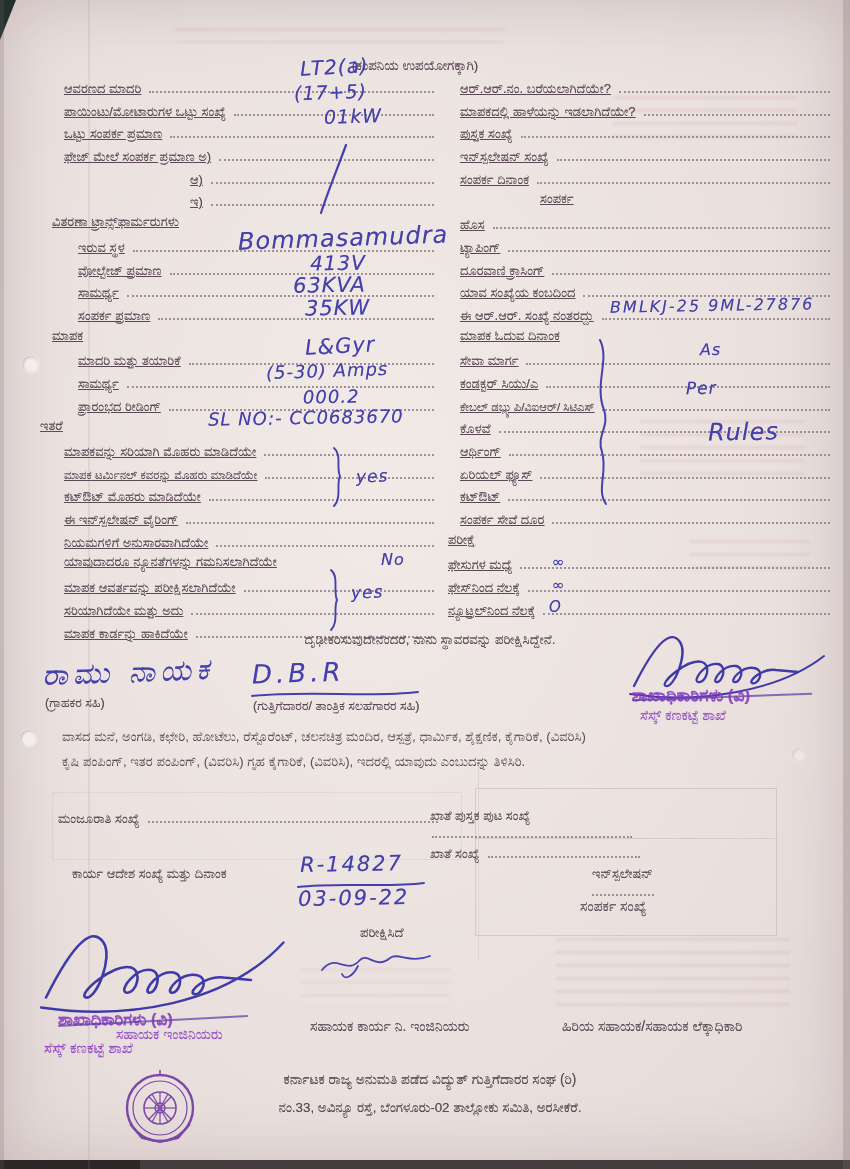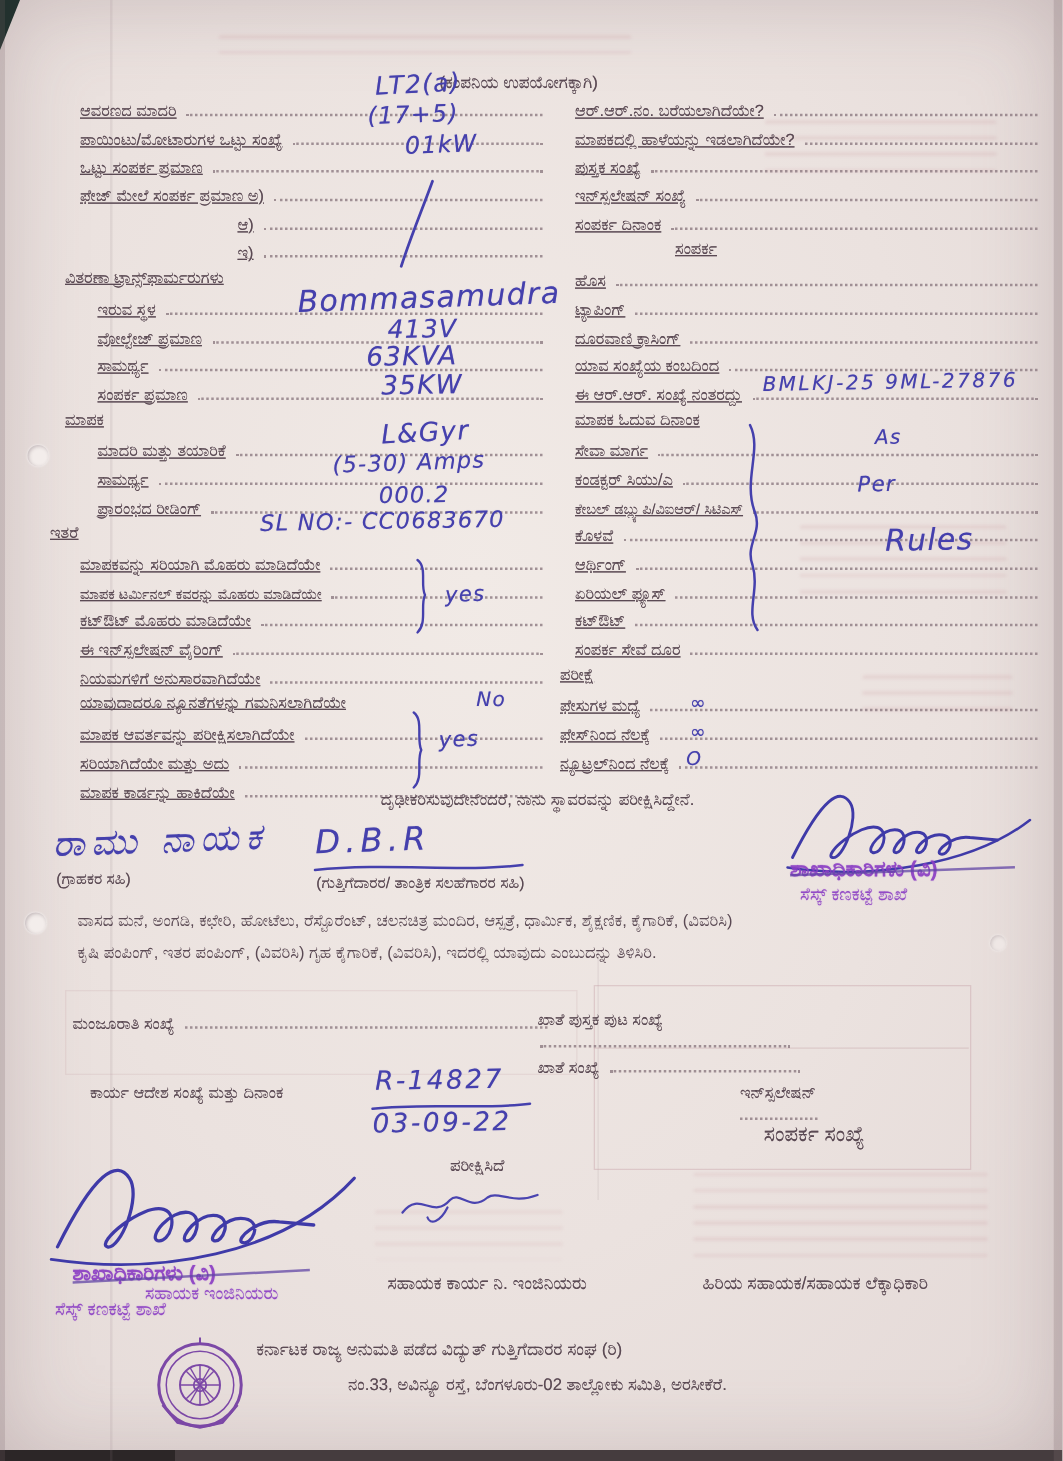--- a/index.html
+++ b/index.html
@@ -349,21 +349,21 @@
 
   <div class="abs print" style="left:72px;top:866px;font-size:13px;">ಕಾರ್ಯ ಆದೇಶ ಸಂಖ್ಯೆ ಮತ್ತು ದಿನಾಂಕ</div>
   <div class="hw rot-1" style="left:300px;top:852px;font-size:21px;letter-spacing:2px;">R-14827</div>
   <svg class="mark" style="left:296px;top:880px;" width="130" height="10" viewBox="0 0 130 10">
     <path d="M2,7 C45,2 90,8 128,3" stroke="#4540ad" stroke-width="2" fill="none" stroke-linecap="round"></path>
   </svg>
   <div class="hw rot-1" style="left:298px;top:886px;font-size:21px;letter-spacing:2px;">03-09-22</div>
 
   <div class="abs print" style="left:592px;top:866px;font-size:13px;">ಇನ್‌ಸ್ಪಲೇಷನ್</div>
   <div class="abs" style="left:592px;top:884px;width:62px;border-bottom:2px dotted #8d7b82;height:10px;opacity:.8;"></div>
-  <div class="abs print" style="left:611px;top:898px;font-size:17px;">ಸಂಪರ್ಕ ಸಂಖ್ಯೆ</div>
+  <div class="abs print" style="left:580px;top:898px;font-size:14px;">ಸಂಪರ್ಕ ಸಂಖ್ಯೆ</div>
 
   <div class="abs print" style="left:360px;top:925px;font-size:13.2px;">ಪರೀಕ್ಷಿಸಿದೆ</div>
 
   <svg class="mark" style="left:36px;top:925px;" width="255" height="100" viewBox="0 0 200 80">
     <path d="M6,58 C30,10 44,2 52,14 C60,26 46,60 38,58 C30,56 60,30 74,34 C84,37 78,56 70,54 C64,52 78,34 90,36 C100,38 94,56 88,54 C84,52 96,36 108,38 C118,40 112,56 106,54 C102,52 114,38 126,40 C138,42 130,58 124,55 C120,53 134,40 148,42 L170,44" stroke="#3f3aa8" stroke-width="2.1" fill="none" stroke-linecap="round"></path>
     <path d="M2,66 C70,76 150,64 196,14" stroke="#3f3aa8" stroke-width="1.9" fill="none" stroke-linecap="round"></path>
   </svg>
   <div class="stamp" style="left:58px;top:1010px;font-size:16.5px;">ಶಾಖಾಧಿಕಾರಿಗಳು (ವಿ)</div>
   <div class="strike" style="left:58px;top:1020px;width:190px;transform:rotate(-3deg);"></div>
   <div class="stamp thin" style="left:70px;top:1026px;font-size:14px;margin-left:46px;">ಸಹಾಯಕ ಇಂಜಿನಿಯರು</div>
@@ -386,16 +386,16 @@
       <line x1="42" y1="24" x2="42" y2="56"></line>
         <line x1="26" y1="40" x2="58" y2="40"></line>
       <line x1="31" y1="29" x2="53" y2="51"></line>
         <line x1="53" y1="29" x2="31" y2="51"></line>
       <line x1="34" y1="26" x2="50" y2="54"></line>
         <line x1="50" y1="26" x2="34" y2="54"></line>
     </g>
     <path d="M12,56 L24,70 L42,74 L60,70 L72,56" fill="none" stroke="#6a2f9e" stroke-width="2"></path>
     <line x1="42" y1="2" x2="42" y2="7" stroke="#6a2f9e" stroke-width="1.6"></line>
   </svg>
-  <div class="abs print" style="left:205px;top:1072px;width:450px;font-size:13.8px;">ಕರ್ನಾಟಕ ರಾಜ್ಯ ಅನುಮತಿ ಪಡೆದ ವಿದ್ಯುತ್ ಗುತ್ತಿಗೆದಾರರ ಸಂಘ (ರಿ)</div>
+  <div class="abs print" style="left:205px;top:1072px;width:450px;text-align:center;font-size:13.8px;">ಕರ್ನಾಟಕ ರಾಜ್ಯ ಅನುಮತಿ ಪಡೆದ ವಿದ್ಯುತ್ ಗುತ್ತಿಗೆದಾರರ ಸಂಘ (ರಿ)</div>
   <div class="abs print" style="left:195px;top:1100px;width:470px;text-align:center;font-size:13.4px;">ನಂ.33, ಅವಿನ್ಯೂ ರಸ್ತೆ, ಬೆಂಗಳೂರು-02 ತಾಲ್ಲೋಕು ಸಮಿತಿ, ಅರಸೀಕೆರೆ.</div>
 
 </div>
 
 </body></html>

